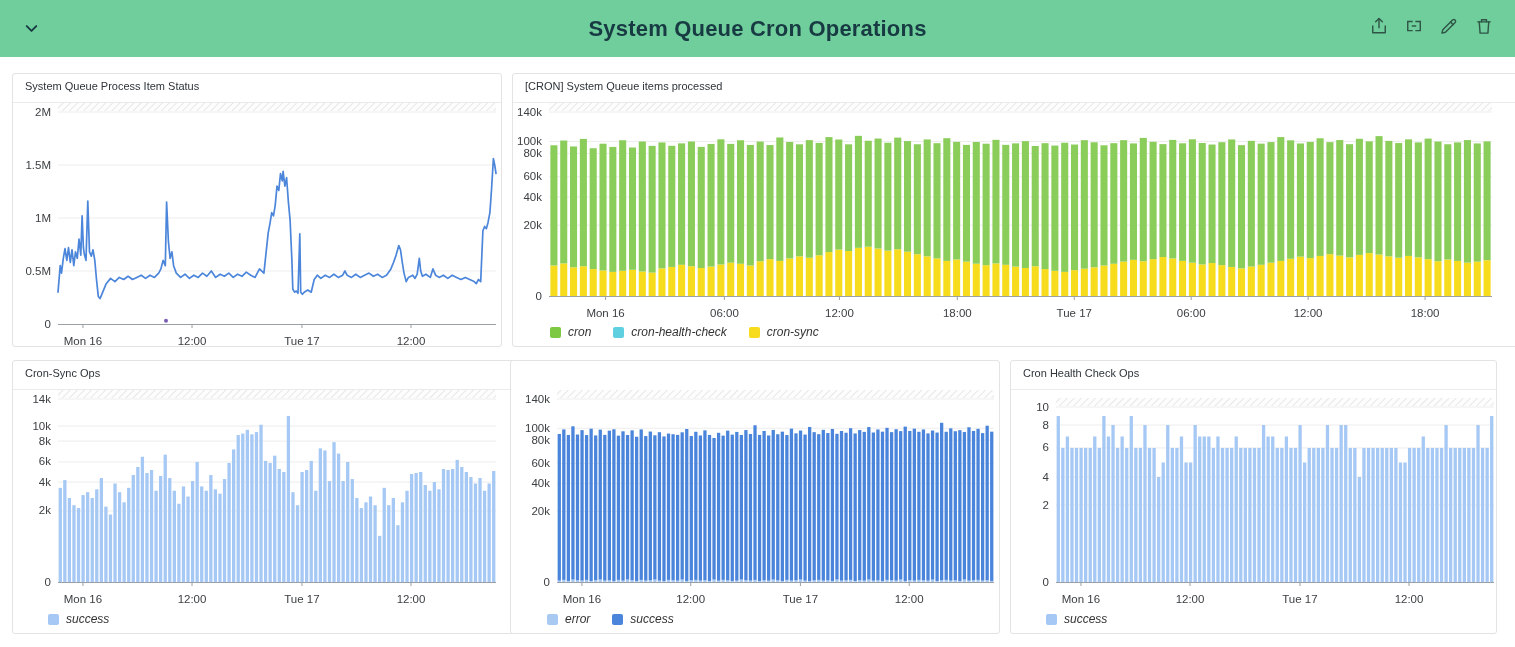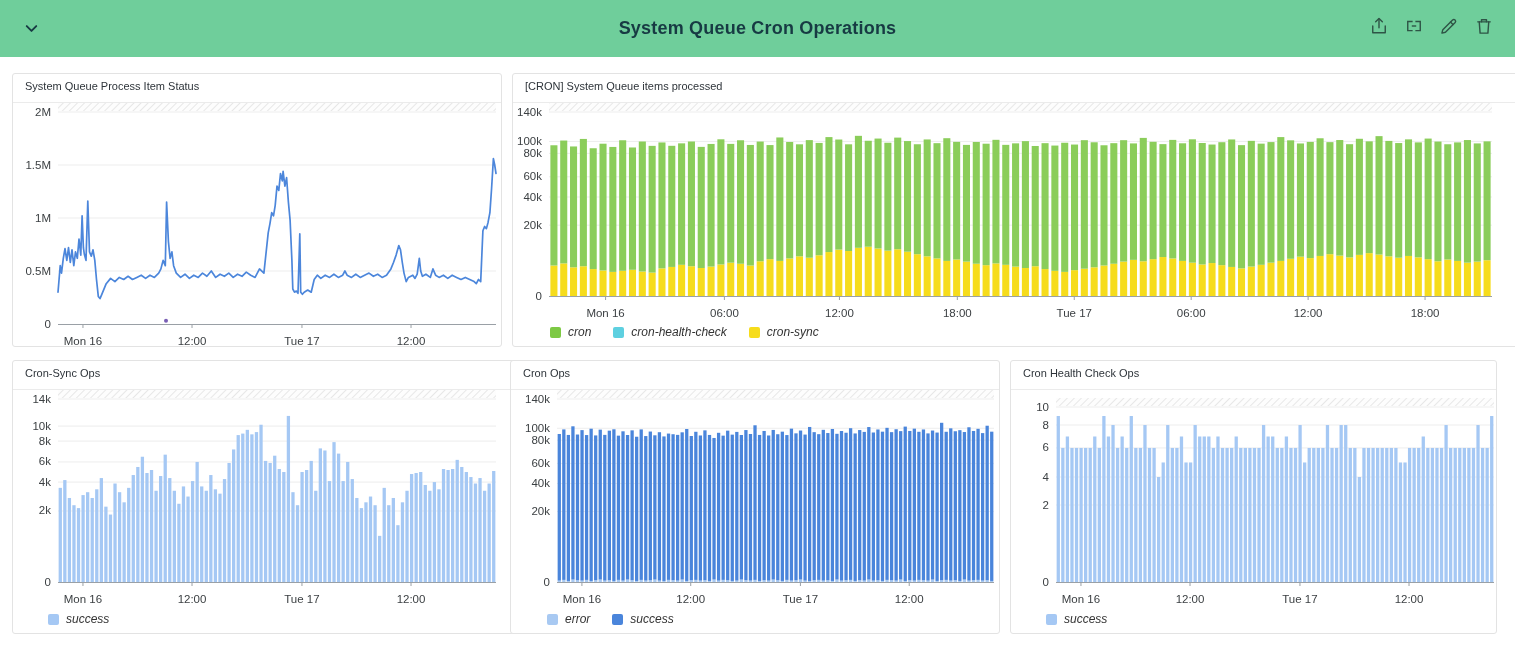--- a/index.html
+++ b/index.html
@@ -5,21 +5,21 @@
   * { box-sizing: border-box; margin: 0; padding: 0; }
   html,body { background:#fff; }
   body { font-family: "Liberation Sans", sans-serif; }
   .app { position:relative; width:1515px; height:647px; background:#fff; overflow:hidden; }
 
   
   .hdr { position:absolute; left:0; top:0; width:1515px; height:57px; background:#6FCE9B;
          display:flex; align-items:center; }
   .hdr-collapse { position:absolute; left:20px; top:17px; width:22px; height:22px; cursor:pointer;
                   display:flex; align-items:center; justify-content:center; }
-  .hdr-title { position:absolute; left:0; right:0; text-align:center; font-size:18px; font-weight:bold;
+  .hdr-title { position:absolute; left:0; right:0; text-align:center; font-size:22px; font-weight:bold;
                color:#173A43; letter-spacing:.2px; }
   .hdr-actions { position:absolute; right:20px; top:15px; display:flex; gap:13px; }
   .hdr-actions .icon-btn { width:22px; height:22px; display:flex; align-items:center; justify-content:center;
                            cursor:pointer; }
 
   
   .panel { position:absolute; background:#fff; border:1px solid #E3E3E3; border-radius:3px; }
   .panel h2 { font-size:11px; font-weight:500; color:#2E343A; padding:6px 12px 5px 12px; height:29px;
               border-bottom:1px solid #EBEBEB; white-space:nowrap; overflow:hidden; }
   .chart-area { position:absolute; left:0; top:29px; right:0; bottom:0; }
@@ -507,21 +507,20 @@
         <div class="legend" style="left: 35px; top: 221px;">
           <div class="legend-item">
             <span class="legend-swatch" style="background: rgb(165, 200, 244);"></span>
             <span class="legend-label">success</span>
           </div>
         </div>
       </div>
   </section>
 
   <section class="panel" id="p4">
-    <h2>Cron Ops</h2>
     <div class="chart-area">
         <svg width="488" height="243">
           <defs>
             <pattern id="hatch-cron_ops" width="5" height="5" patternUnits="userSpaceOnUse" patternTransform="rotate(45)">
               <rect x="0" y="0" width="5" height="5" fill="#FDFDFD"></rect>
               <line x1="0" y1="0" x2="0" y2="5" stroke="#E7E7E7" stroke-width="2"></line>
             </pattern>
           </defs>
           <rect x="46" y="0" width="437" height="8" fill="url(#hatch-cron_ops)"></rect>
           <text x="39" y="195.5" text-anchor="end" font-size="11.5" fill="#3C4043">0</text>

